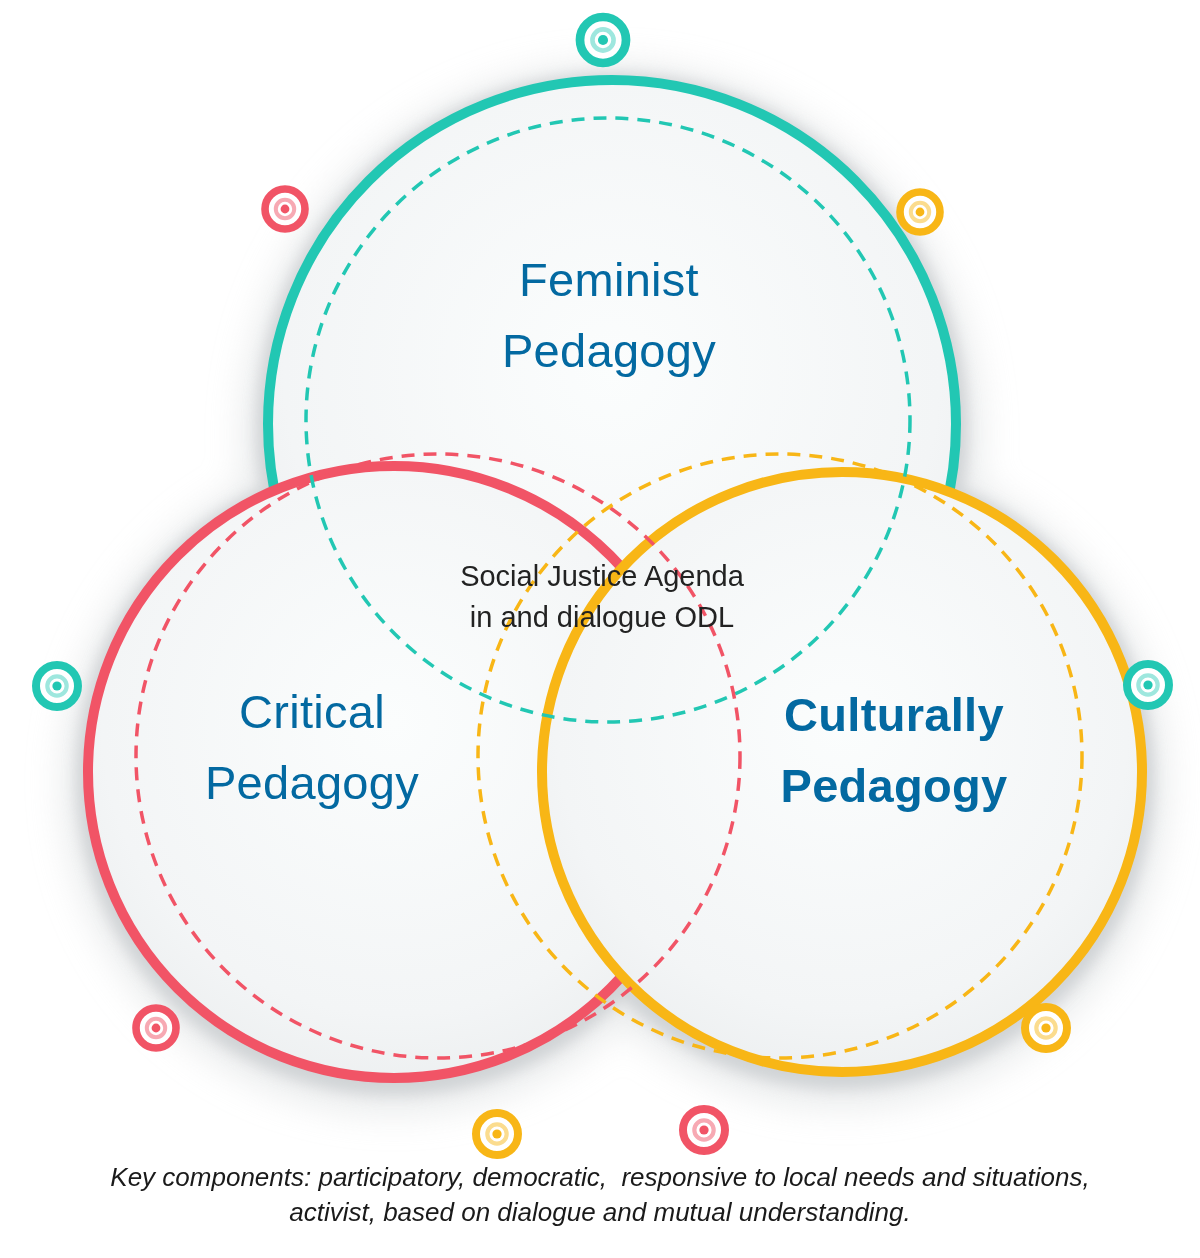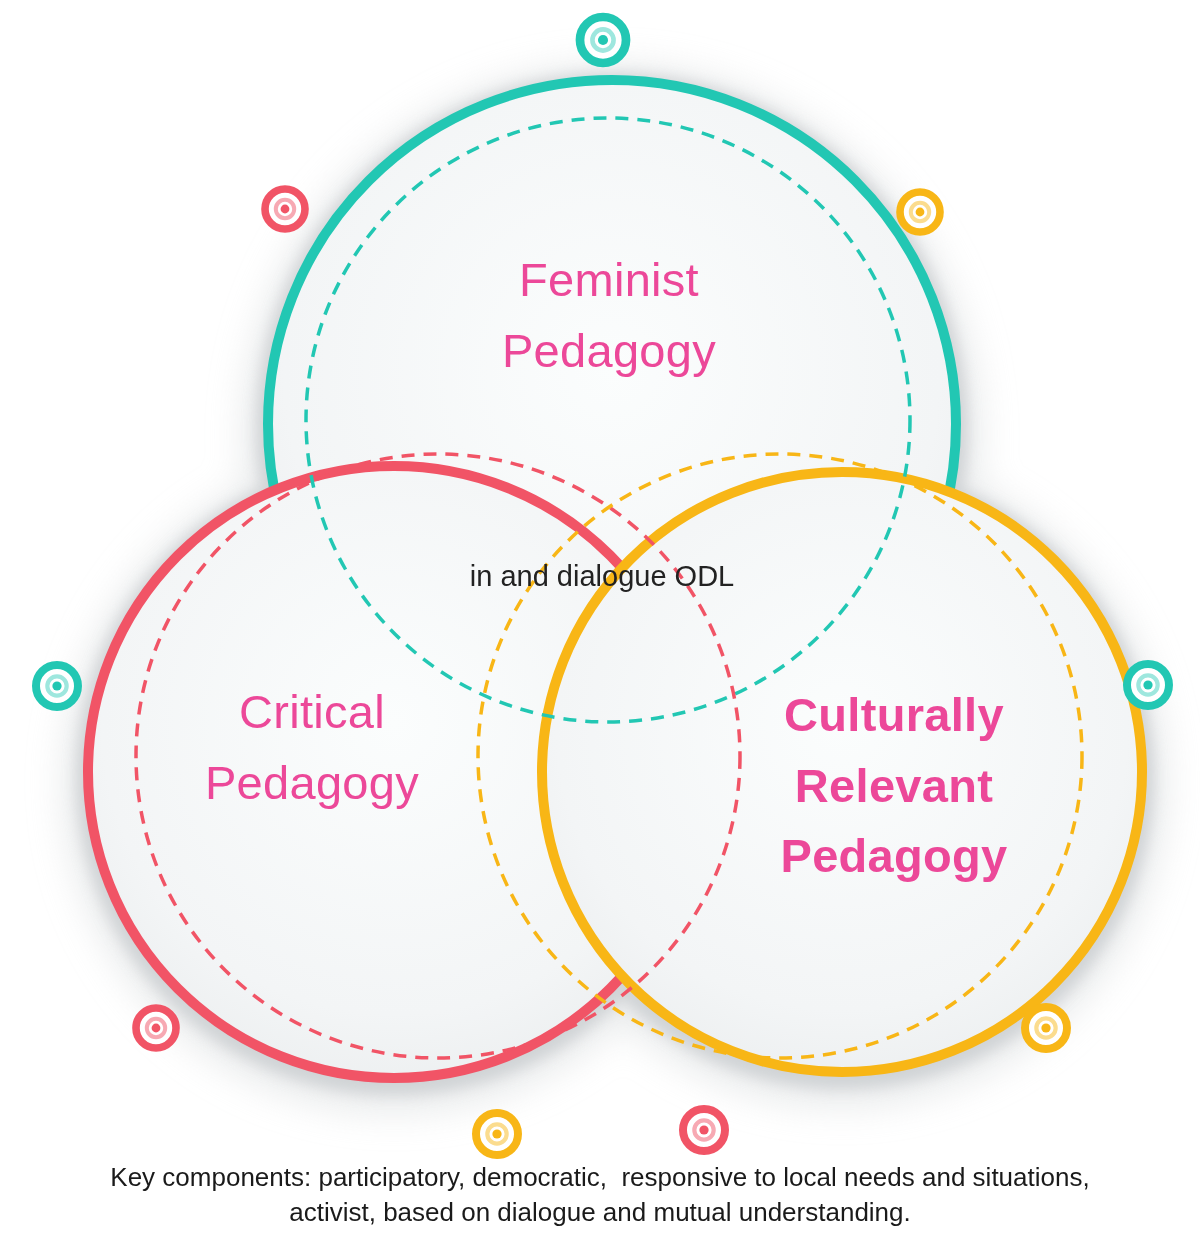--- a/index.html
+++ b/index.html
@@ -18,21 +18,21 @@
   #venn-svg {
     position: absolute;
     left: 0;
     top: 0;
     display: block;
   }
   .label {
     position: absolute;
     transform: translateX(-50%);
     text-align: center;
-    color: #ec4899;
+    color: #0369a1;
   }
   .circle-label {
     font-size: 47px;
     line-height: 1.5;
     letter-spacing: 0.3px;
     font-weight: 400;
   }
   #feminist-label   { left: 609px; top: 245px; }
   #critical-label   { left: 312px; top: 677px; }
   #culturally-label { left: 894px; top: 680px; font-weight: bold; }
@@ -45,20 +45,21 @@
   }
   #caption {
     position: absolute;
     left: 0;
     top: 1160px;
     width: 100%;
     text-align: center;
     font-size: 26px;
     line-height: 1.36;
     color: #1a1a1a;
+    font-style: italic;
   }
   #caption .cap-line { white-space: pre; }
 </style>
 </head>
 <body>
 
 <div id="stage">
 
   <svg id="venn-svg" width="1200" height="1258" viewBox="0 0 1200 1258">
     <defs>
@@ -150,25 +151,25 @@
     <div>Pedagogy</div>
   </div>
 
   <div class="label circle-label" id="critical-label">
     <div>Critical</div>
     <div>Pedagogy</div>
   </div>
 
   <div class="label circle-label" id="culturally-label">
     <div>Culturally</div>
-    <div>Relevant</div>
     <div>Pedagogy</div>
   </div>
 
   <div class="label" id="center-label">
+    <div>Social Justice Agenda</div>
     <div>in and dialogue ODL</div>
   </div>
 
   <div id="caption">
     <div class="cap-line">Key components: participatory, democratic,  responsive to local needs and situations,</div>
     <div class="cap-line">activist, based on dialogue and mutual understanding.</div>
   </div>
 
 </div>
 

